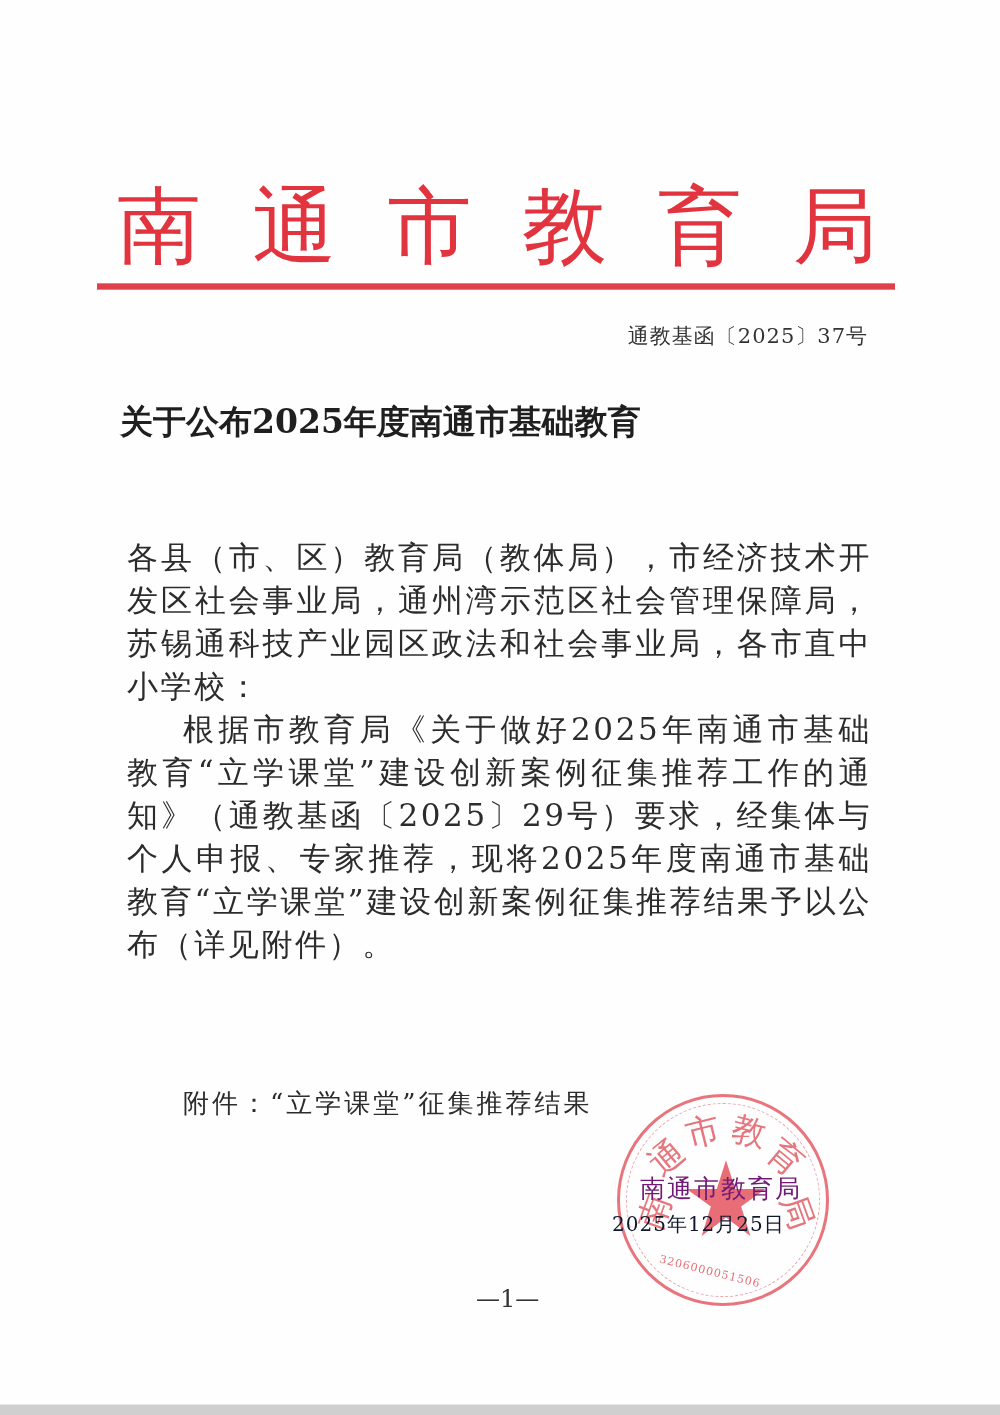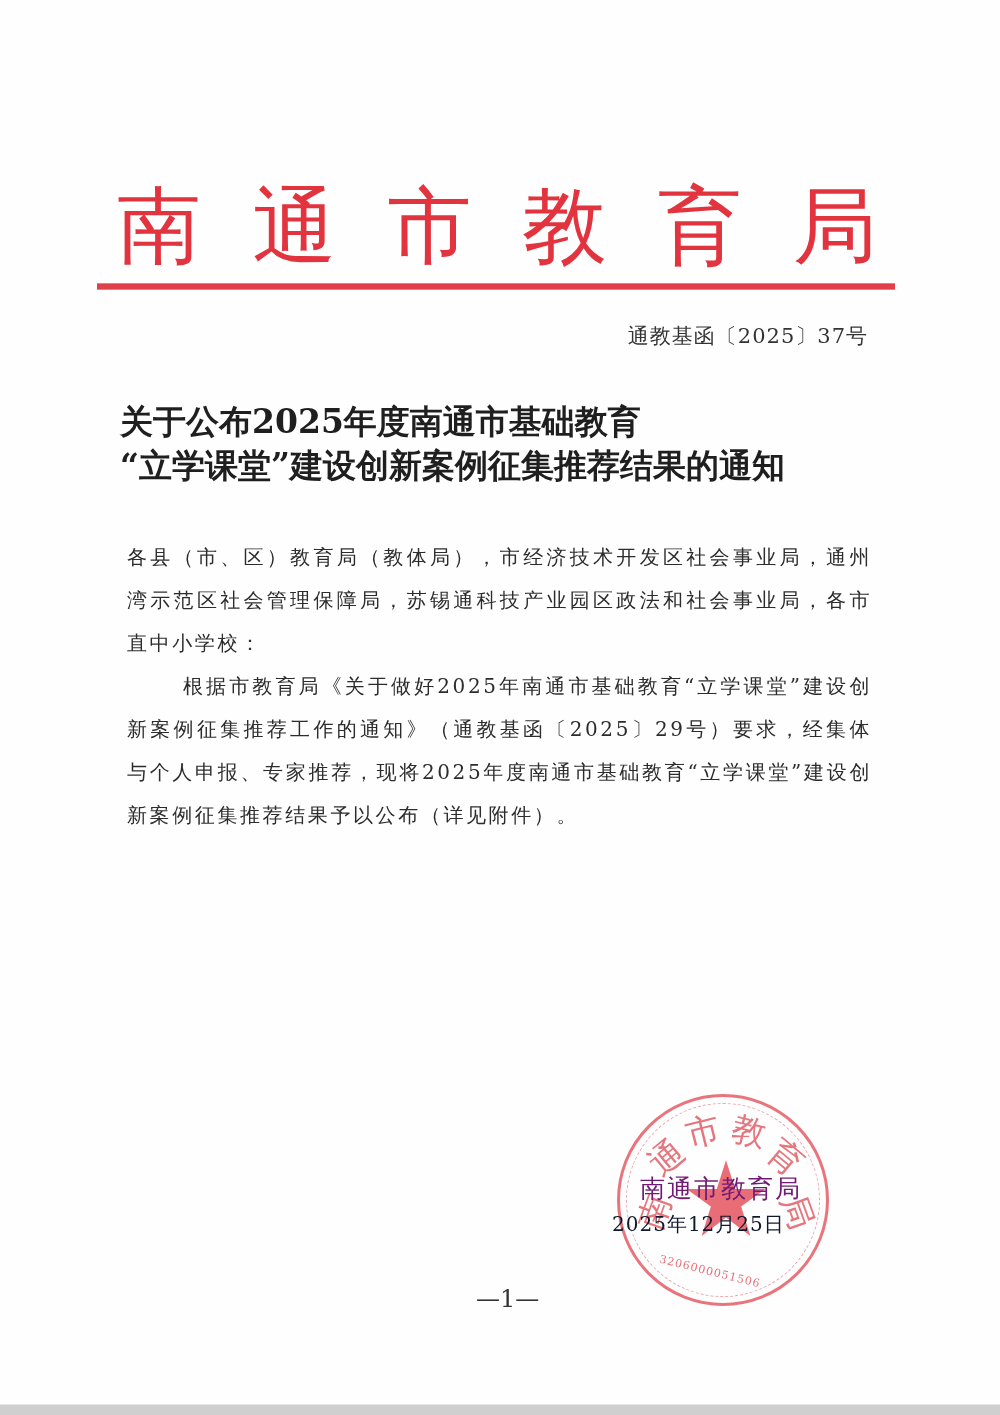--- a/index.html
+++ b/index.html
@@ -32,21 +32,21 @@
   }
 
   .title {
     position: absolute; left: 120px; top: 400px; width: 760px; text-align: left;
     font-size: 33px; font-weight: bold; color: #1f1f1f; line-height: 44px;
   }
   .title div { white-space: nowrap; }
 
   .body-text {
     position: absolute; left: 127px; top: 536px; width: 745px;
-    font-size: 20px; line-height: 43px; color: #2c2c2c; letter-spacing: 2.6px;
+    font-size: 31px; line-height: 43px; color: #2c2c2c; letter-spacing: 2.6px;
     text-align: justify;
   }
   .body-text p { margin: 0; }
   .body-text p.indent { text-indent: 56px; }
 
   .attachment {
     position: absolute; left: 183px; top: 1086px;
     font-size: 26px; color: #2c2c2c; letter-spacing: 3px;
   }
 
@@ -95,28 +95,28 @@
     <span>教</span>
     <span>育</span>
     <span>局</span>
   </div>
   <div class="red-rule"></div>
 
   <div class="doc-number">通教基函〔2025〕37号</div>
 
   <div class="title">
     <div>关于公布2025年度南通市基础教育</div>
-    <div>“立学课堂”建设创新案例征集推荐结果的通知</div>
   </div>
 
   <div class="body-text">
     <p>各县（市、区）教育局（教体局），市经济技术开发区社会事业局，通州湾示范区社会管理保障局，苏锡通科技产业园区政法和社会事业局，各市直中小学校：</p>
     <p class="indent">根据市教育局《关于做好2025年南通市基础教育“立学课堂”建设创新案例征集推荐工作的通知》（通教基函〔2025〕29号）要求，经集体与个人申报、专家推荐，现将2025年度南通市基础教育“立学课堂”建设创新案例征集推荐结果予以公布（详见附件）。</p>
   </div>
 
+  <div class="attachment">附件：“立学课堂”征集推荐结果</div>
 
   <div class="stamp">
     <div class="stamp-inner"></div>
     <svg class="stamp-star" viewBox="0 0 100 100">
       <polygon points="50,4 61,38 97,38 68,59 79,94 50,72 21,94 32,59 3,38 39,38" fill="rgba(226,60,72,0.75)"></polygon>
     </svg>
     <span class="stamp-char" style="left:18px;top:92px;transform:rotate(-70deg);">南</span>
     <span class="stamp-char" style="left:30px;top:38px;transform:rotate(-40deg);">通</span>
     <span class="stamp-char" style="left:66px;top:12px;transform:rotate(-14deg);">市</span>
     <span class="stamp-char" style="left:112px;top:12px;transform:rotate(14deg);">教</span>

